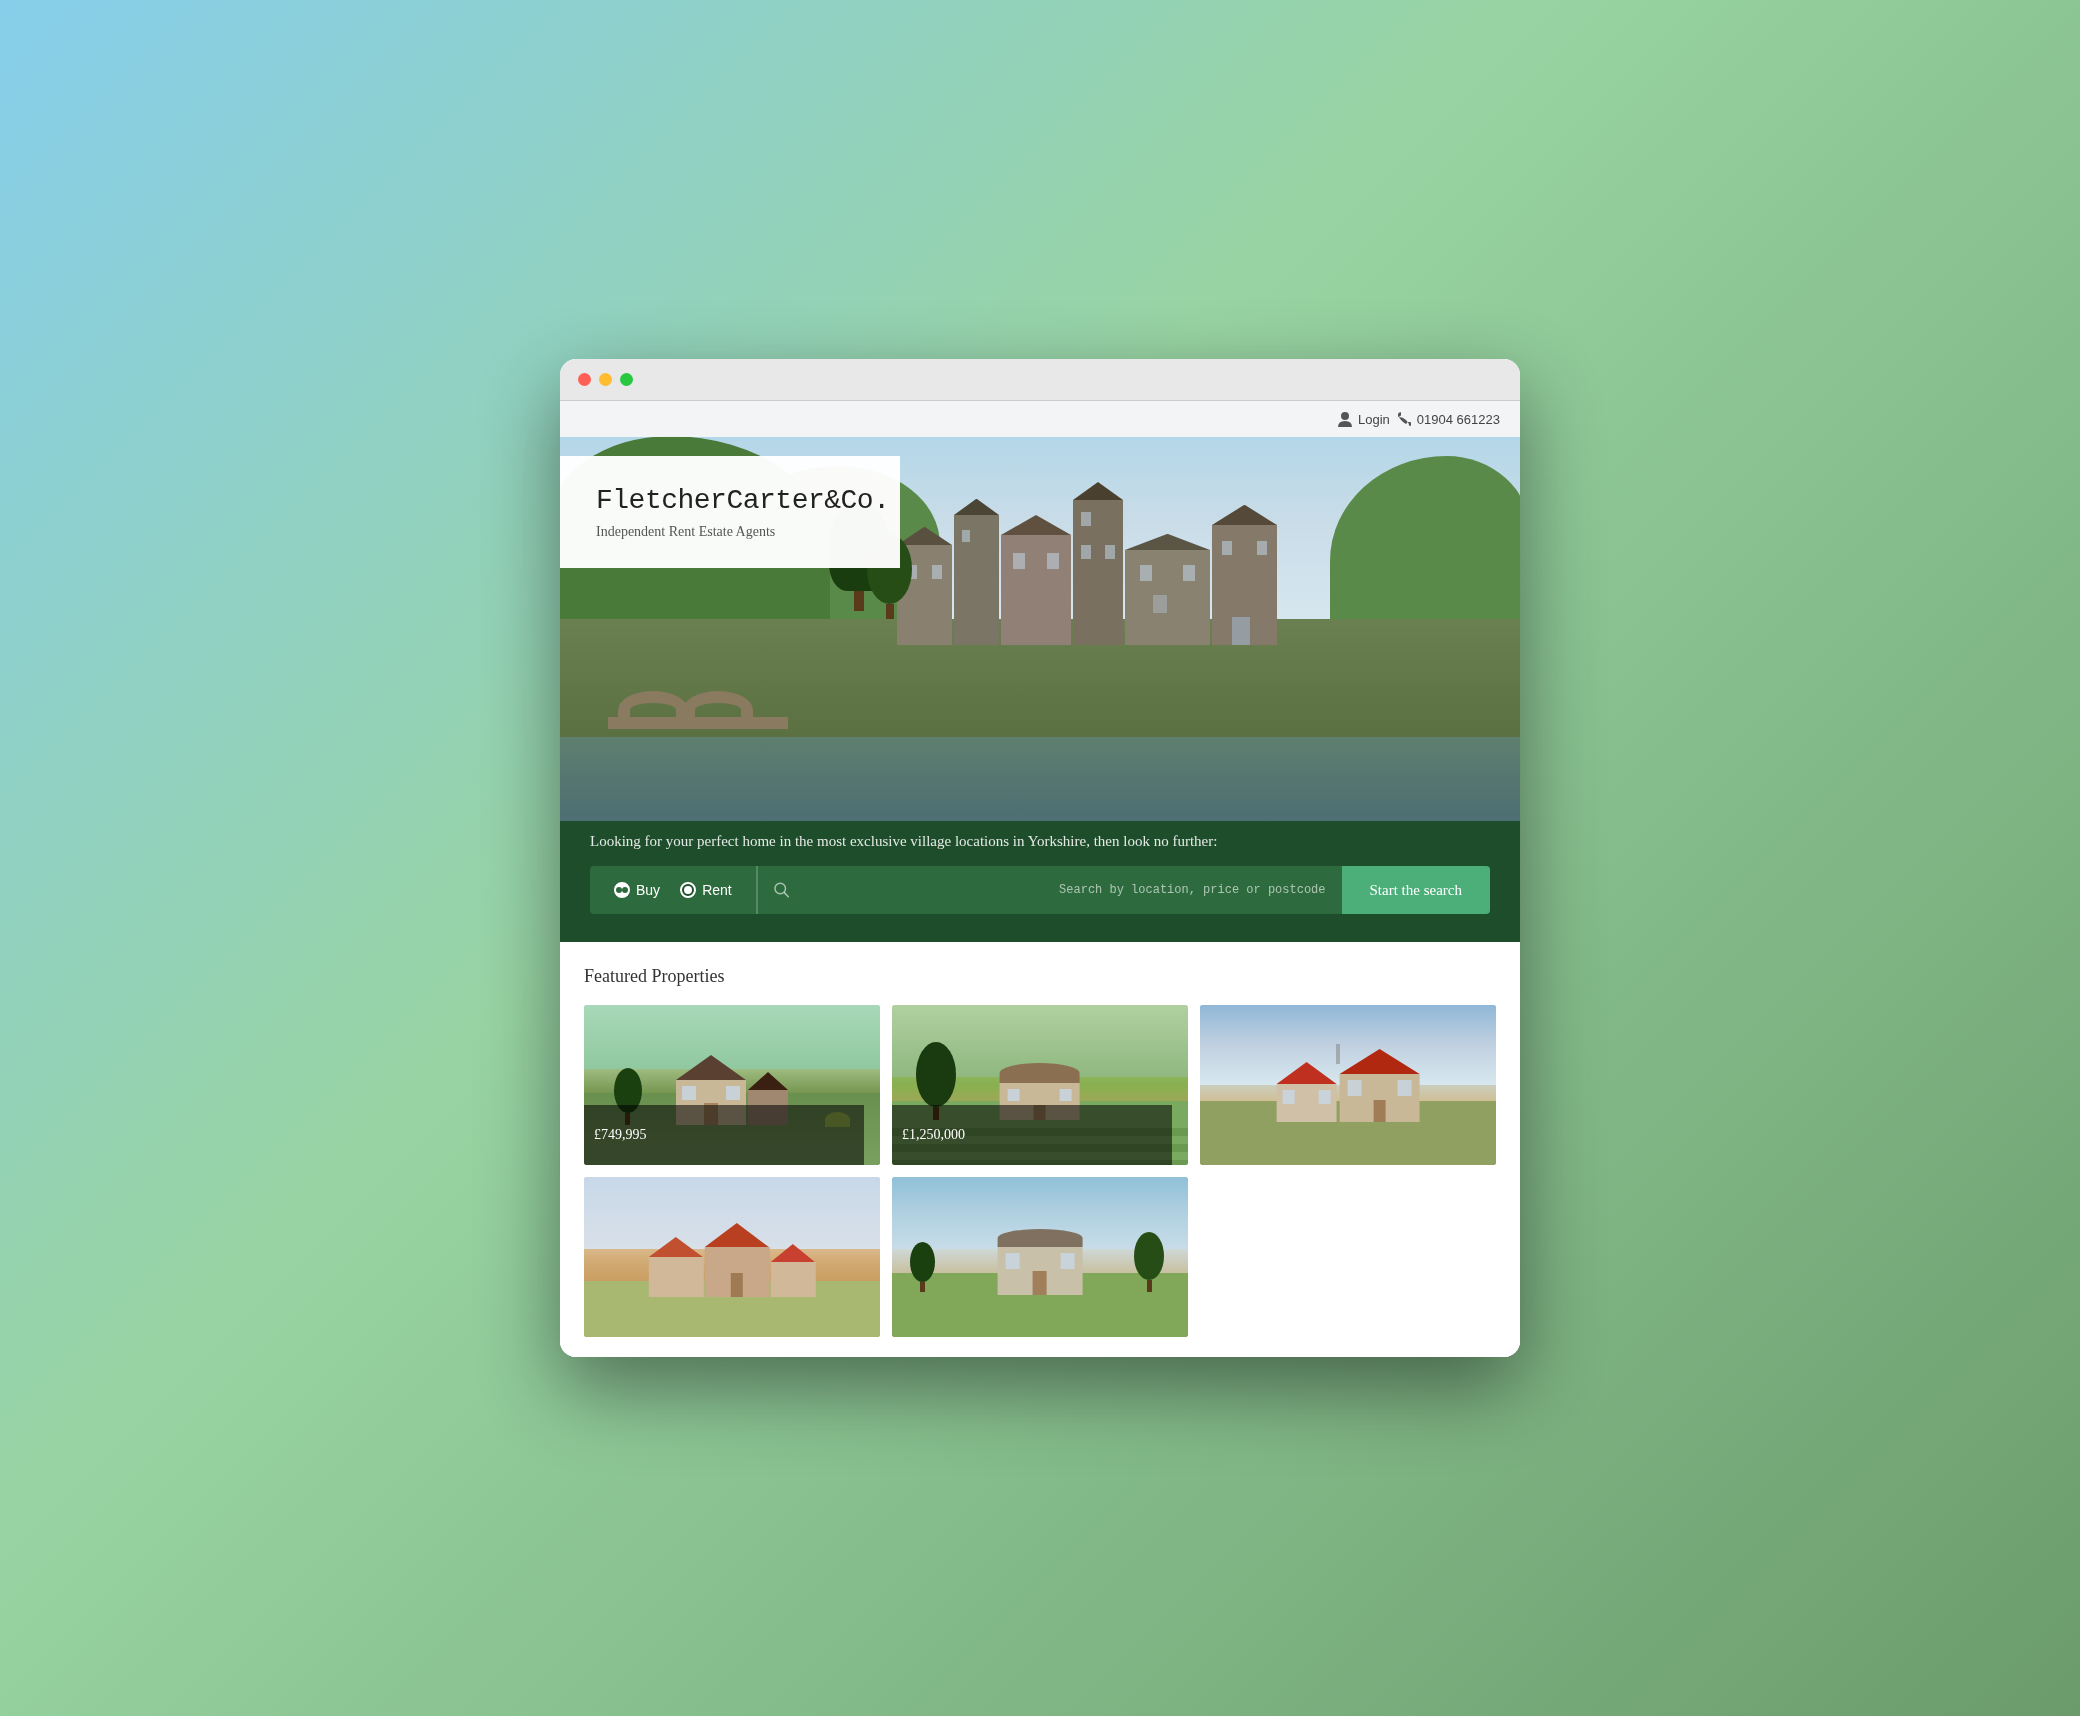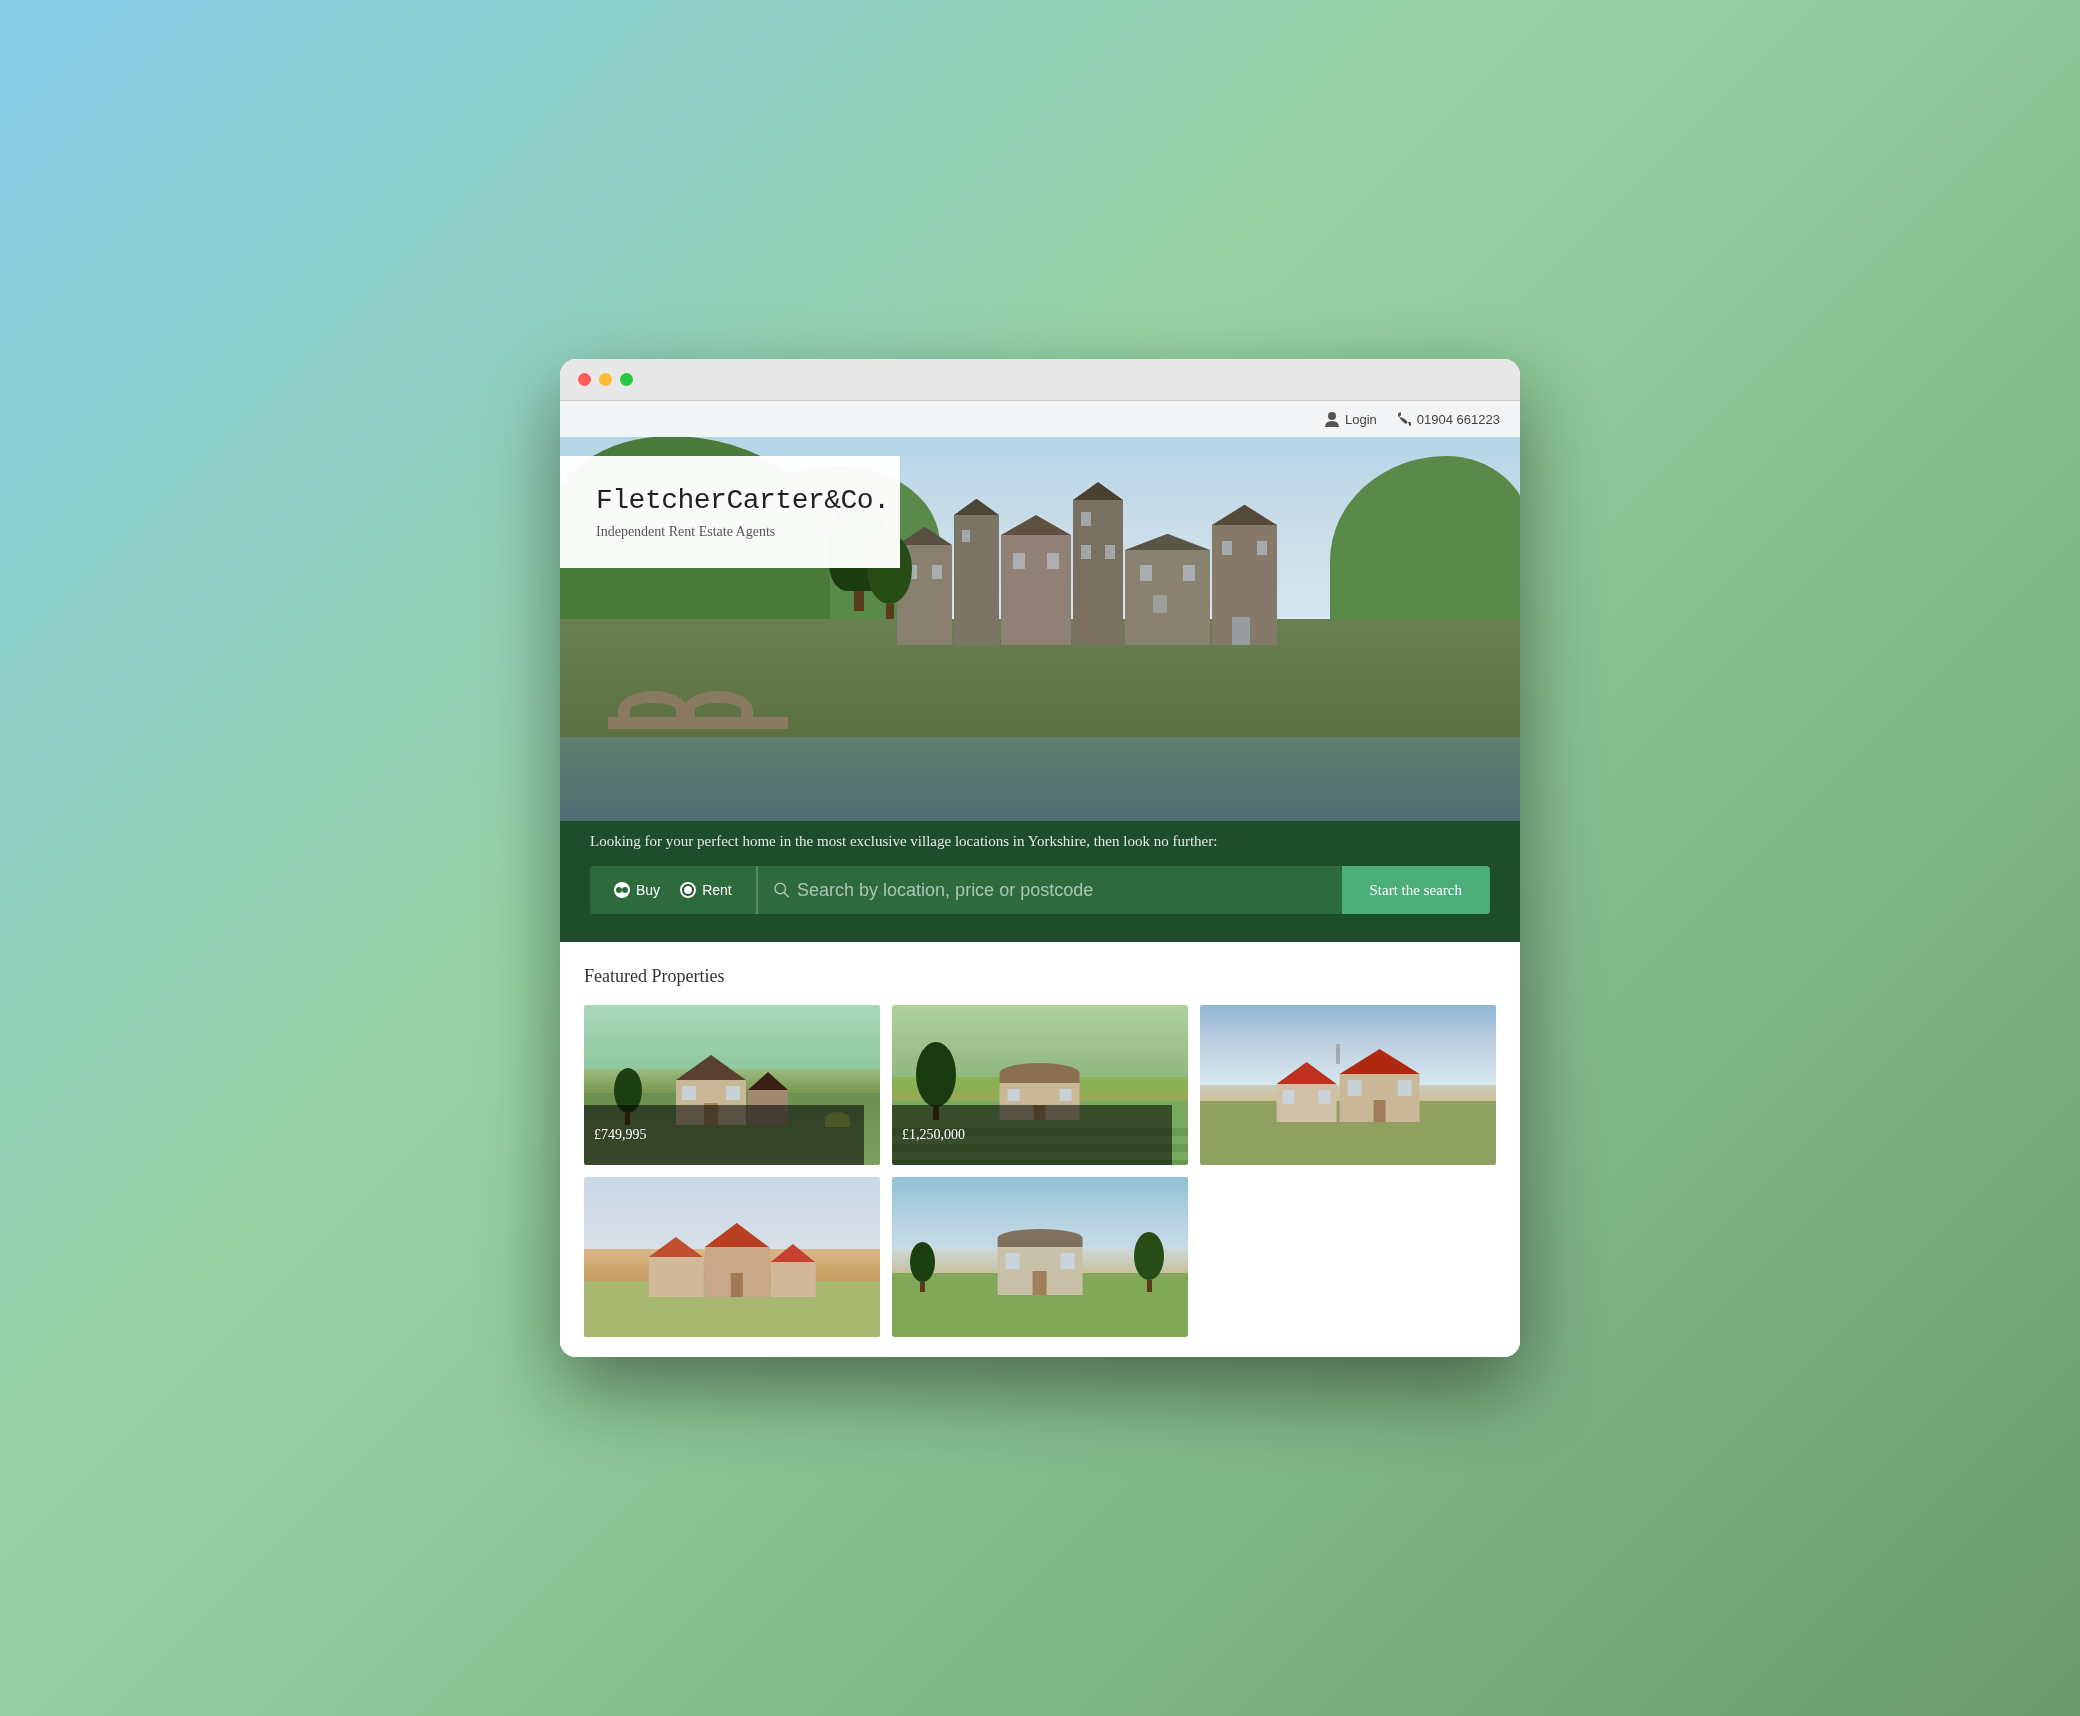--- a/index.html
+++ b/index.html
@@ -71,21 +71,21 @@
     
     .top-bar {
       position: absolute;
       top: 0;
       left: 0;
       right: 0;
       display: flex;
       justify-content: flex-end;
       padding: 10px 20px;
       background: rgba(245,245,245,0.95);
-      gap: 20px;
+      gap: 7px;
       z-index: 10;
     }
 
     .top-bar-item {
       display: flex;
       align-items: center;
       gap: 6px;
       font-family: Arial, sans-serif;
       font-size: 13px;
       color: #444;
@@ -210,23 +210,24 @@
 
     .search-icon-svg {
       fill: rgba(255,255,255,0.6);
     }
 
     .search-input {
       background: transparent;
       border: none;
       outline: none;
       color: rgba(255,255,255,0.7);
-      font-family: Liberation Sans, sans-serif;
-      font-size: 18px;
+      font-family: Liberation Mono, monospace;
+      font-size: 12px;
       width: 100%;
+      text-align: right;
     }
 
     .search-input::placeholder {
       color: rgba(255,255,255,0.6);
     }
 
     .search-btn {
       background: #4caf7a;
       color: #fff;
       border: none;

